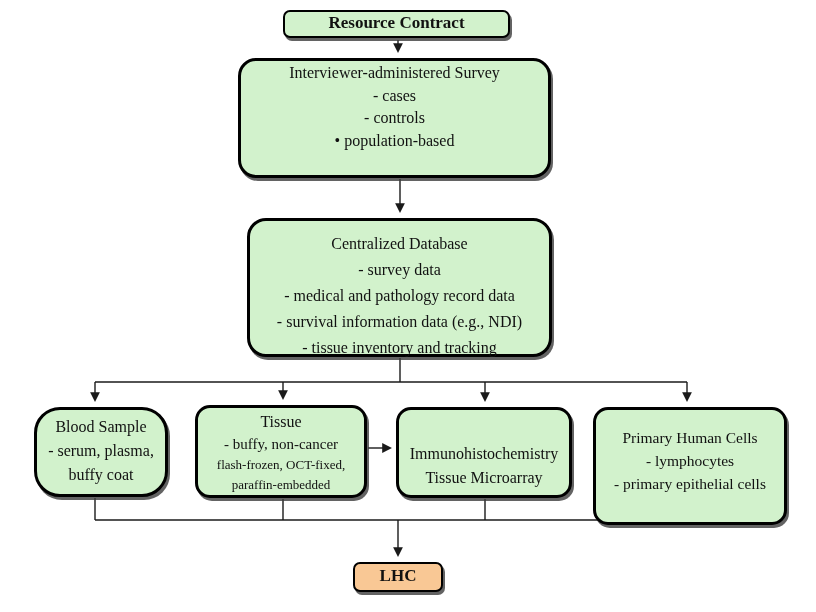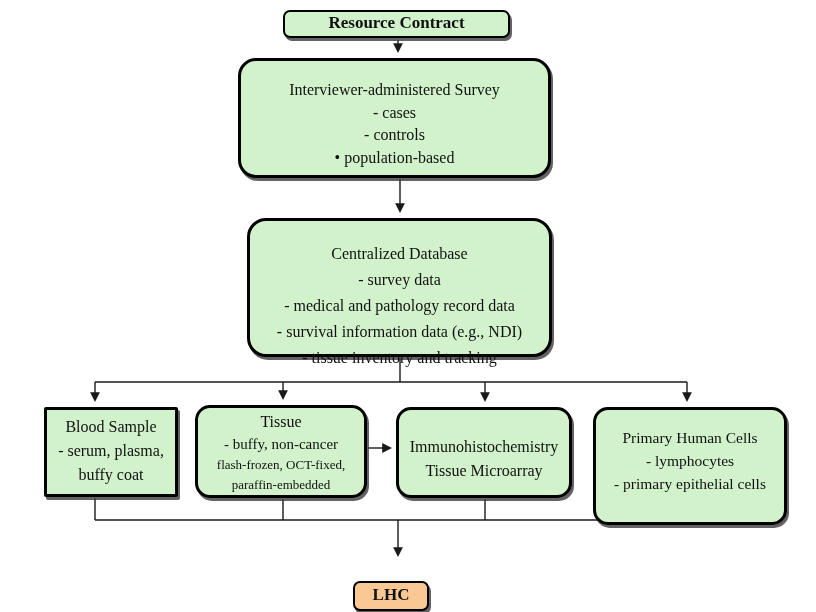--- a/index.html
+++ b/index.html
@@ -43,66 +43,65 @@
     border-radius: 7px;
     border-width: 2.5px;
     font-weight: bold;
     font-size: 17px;
   }
   .rc { left: 283px; top: 10px; width: 227px; height: 28px; line-height: 22px; }
 
   .survey {
     left: 238px; top: 58px; width: 313px; height: 120px;
     border-radius: 18px;
-    padding-top: 18px;
+    padding-top: 1px;
   }
   .survey .title, .survey .line { line-height: 22.5px; font-size: 16px; }
 
   .database {
     left: 247px; top: 218px; width: 305px; height: 139px;
     border-radius: 19px;
-    padding-top: 20px;
+    padding-top: 10px;
   }
   .database .title, .database .line { line-height: 26px; font-size: 16px; }
 
   .blood {
-    left: 44px; top: 407px; width: 134px; height: 90px;
-    border-radius: 2px;
+    left: 34px; top: 407px; width: 134px; height: 90px;
+    border-radius: 26px;
     padding-top: 5px;
   }
   .blood .title, .blood .line { line-height: 24px; font-size: 16px; }
 
   .tissue {
     left: 195px; top: 405px; width: 172px; height: 93px;
     border-radius: 15px;
     padding-top: 2px;
   }
   .tissue .title { line-height: 23px; font-size: 16px; }
   .tissue .line-lg { line-height: 22px; font-size: 15px; }
   .tissue .line-sm { line-height: 20px; font-size: 13px; }
 
   .ihc {
     left: 396px; top: 407px; width: 176px; height: 91px;
     border-radius: 15px;
-    padding-top: 25px;
+    padding-top: 32px;
   }
   .ihc .title, .ihc .line { line-height: 24px; font-size: 16px; }
 
   .cells {
     left: 593px; top: 407px; width: 194px; height: 118px;
     border-radius: 15px;
     padding-top: 16px;
   }
   .cells .title, .cells .line { line-height: 23px; font-size: 15.5px; }
 
   .lhc {
-    left: 353px; top: 562px; width: 76px; height: 30px;
+    left: 353px; top: 562px; width: 90px; height: 30px;
     background: var(--box-fill-orange, #f9c895);
     line-height: 23px;
-    margin-top: 19px;
   }
 </style>
 </head>
 <body>
 
 <div class="canvas">
 
   <svg class="connectors" viewBox="0 0 816 612" xmlns="http://www.w3.org/2000/svg">
     <defs>
       <marker id="arrow" viewBox="0 0 10 10" refX="8" refY="5" markerWidth="7" markerHeight="7" orient="auto">

